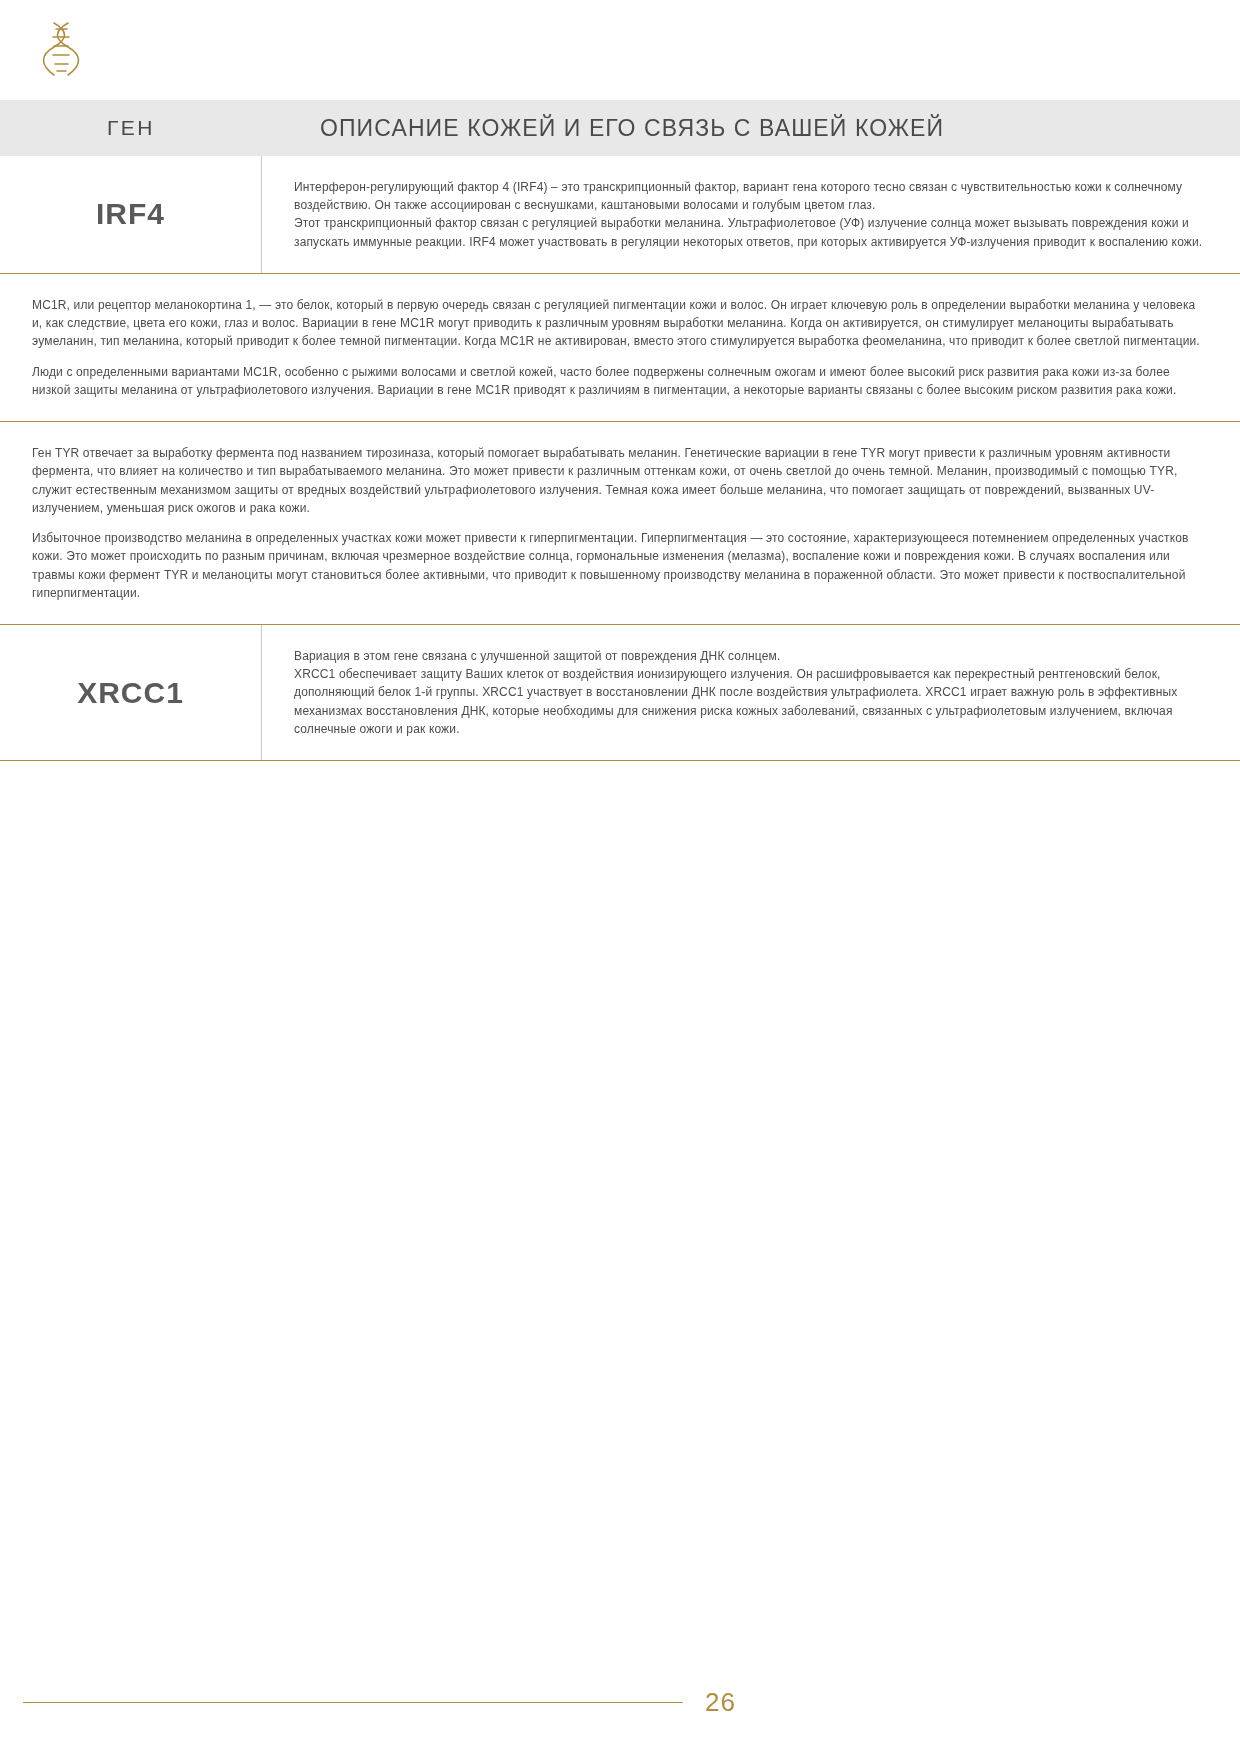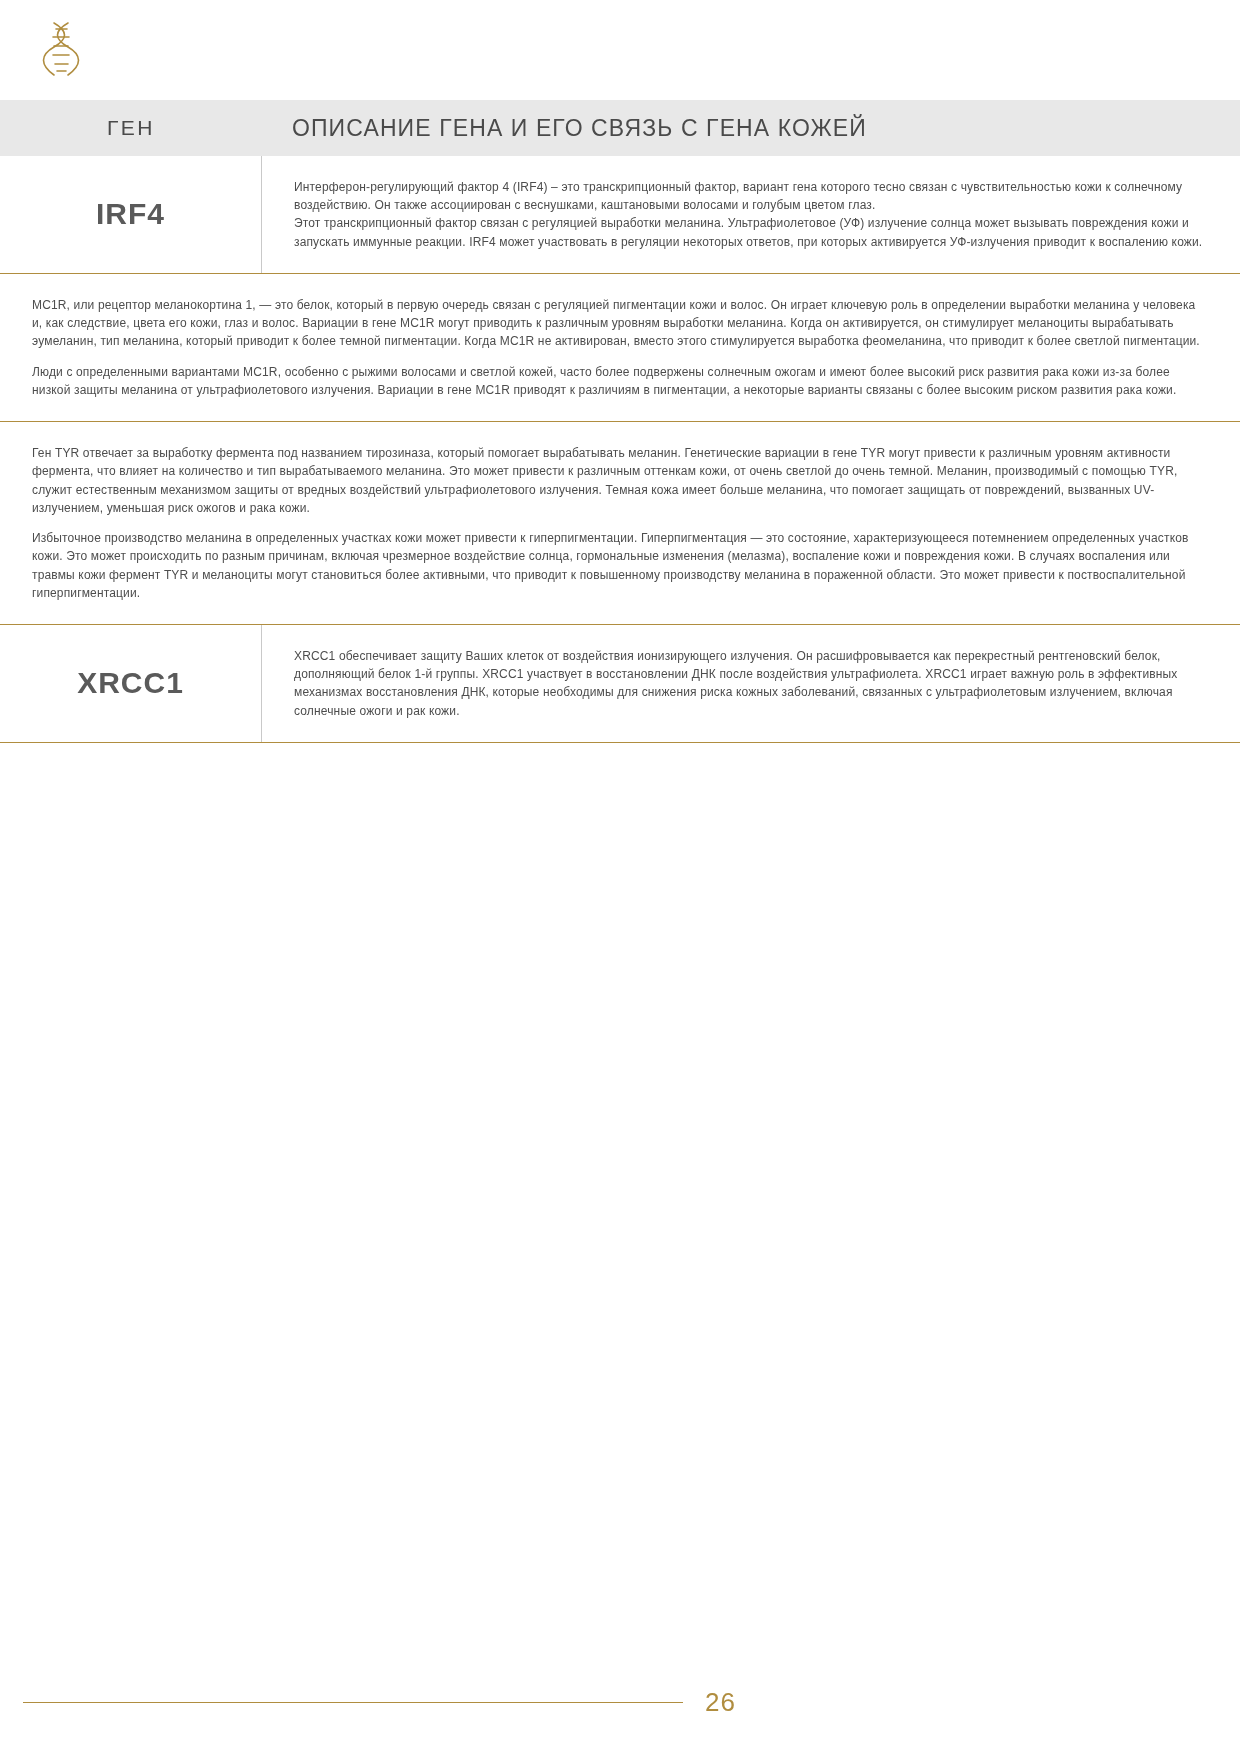--- a/index.html
+++ b/index.html
@@ -28,20 +28,21 @@
     height: 62px;
     display: block;
   }
 
   
   .table-header {
     background: #e8e8e8;
     height: 56px;
     display: flex;
     align-items: center;
+    gap: 28px;
   }
   .th-gene {
     width: 262px;
     text-align: center;
     font-size: 21px;
     letter-spacing: 2.5px;
     color: #4a4a4a;
     font-weight: 400;
   }
   .th-desc {
@@ -128,21 +129,21 @@
     <g fill="none" stroke="#b08d3f" stroke-width="1.6" stroke-linecap="round">
       <path d="M20 4 C34 12, 34 20, 20 28 C6 36, 6 46, 20 56"></path>
       <path d="M34 4 C20 12, 20 20, 34 28 C48 36, 48 46, 34 56"></path>
       <path d="M22 10 L33 10 M19 18 L35 18 M20 27 L34 27 M19 36 L35 36 M21 45 L34 45 M23 52 L32 52"></path>
     </g>
   </svg>
 </div>
 
 <div class="table-header">
   <div class="th-gene">ГЕН</div>
-  <div class="th-desc">ОПИСАНИЕ ГЕНА И ЕГО СВЯЗЬ С ГЕНА КОЖЕЙ</div>
+  <div class="th-desc">ОПИСАНИЕ КОЖЕЙ И ЕГО СВЯЗЬ С ВАШЕЙ КОЖЕЙ</div>
 </div>
 
 <div class="row">
   <div class="cell-gene">
     <span class="gene-name">IRF4</span>
   </div>
   <div class="cell-desc">
     <p class="para">Интерферон-регулирующий фактор 4 (IRF4) – это транскрипционный фактор, вариант гена которого тесно связан с чувствительностью кожи к солнечному воздействию. Он также ассоциирован с веснушками, каштановыми волосами и голубым цветом глаз.</p>
     <p class="para" style="margin-top:0">Этот транскрипционный фактор связан с регуляцией выработки меланина. Ультрафиолетовое (УФ) излучение солнца может вызывать повреждения кожи и запускать иммунные реакции. IRF4 может участвовать в регуляции некоторых ответов, при которых активируется УФ-излучения приводит к воспалению кожи.</p>
   </div>
@@ -160,20 +161,21 @@
     <p class="para">Ген TYR отвечает за выработку фермента под названием тирозиназа, который помогает вырабатывать меланин. Генетические вариации в гене TYR могут привести к различным уровням активности фермента, что влияет на количество и тип вырабатываемого меланина. Это может привести к различным оттенкам кожи, от очень светлой до очень темной. Меланин, производимый с помощью TYR, служит естественным механизмом защиты от вредных воздействий ультрафиолетового излучения. Темная кожа имеет больше меланина, что помогает защищать от повреждений, вызванных UV- излучением, уменьшая риск ожогов и рака кожи.</p>
     <p class="para">Избыточное производство меланина в определенных участках кожи может привести к гиперпигментации. Гиперпигментация — это состояние, характеризующееся потемнением определенных участков кожи. Это может происходить по разным причинам, включая чрезмерное воздействие солнца, гормональные изменения (мелазма), воспаление кожи и повреждения кожи. В случаях воспаления или травмы кожи фермент TYR и меланоциты могут становиться более активными, что приводит к повышенному производству меланина в пораженной области. Это может привести к поствоспалительной гиперпигментации.</p>
   </div>
 </div>
 
 <div class="row">
   <div class="cell-gene">
     <span class="gene-name">XRCC1</span>
   </div>
   <div class="cell-desc">
+    <p class="para">Вариация в этом гене связана с улучшенной защитой от повреждения ДНК солнцем.</p>
     <p class="para" style="margin-top:0">XRCC1 обеспечивает защиту Ваших клеток от воздействия ионизирующего излучения. Он расшифровывается как перекрестный рентгеновский белок, дополняющий белок 1-й группы. XRCC1 участвует в восстановлении ДНК после воздействия ультрафиолета. XRCC1 играет важную роль в эффективных механизмах восстановления ДНК, которые необходимы для снижения риска кожных заболеваний, связанных с ультрафиолетовым излучением, включая солнечные ожоги и рак кожи.</p>
   </div>
 </div>
 
 <div class="footer">
   <div class="footer-inner">
     <div class="footer-rule"></div>
     <div class="page-num">26</div>
   </div>
 </div>

